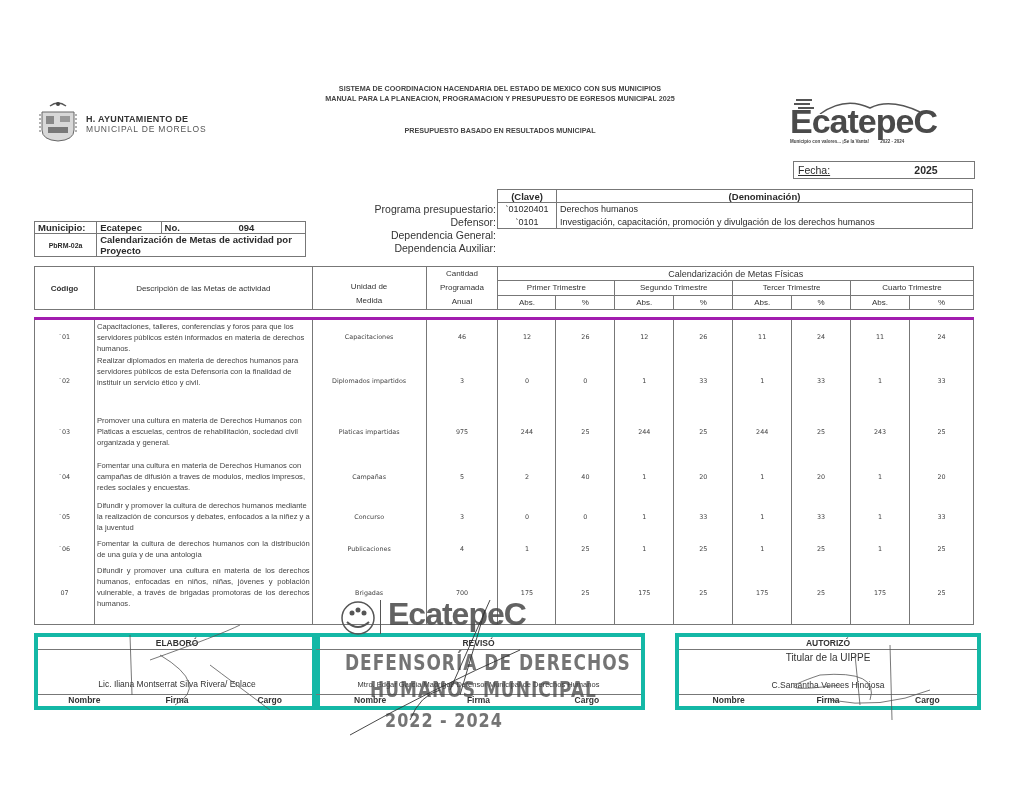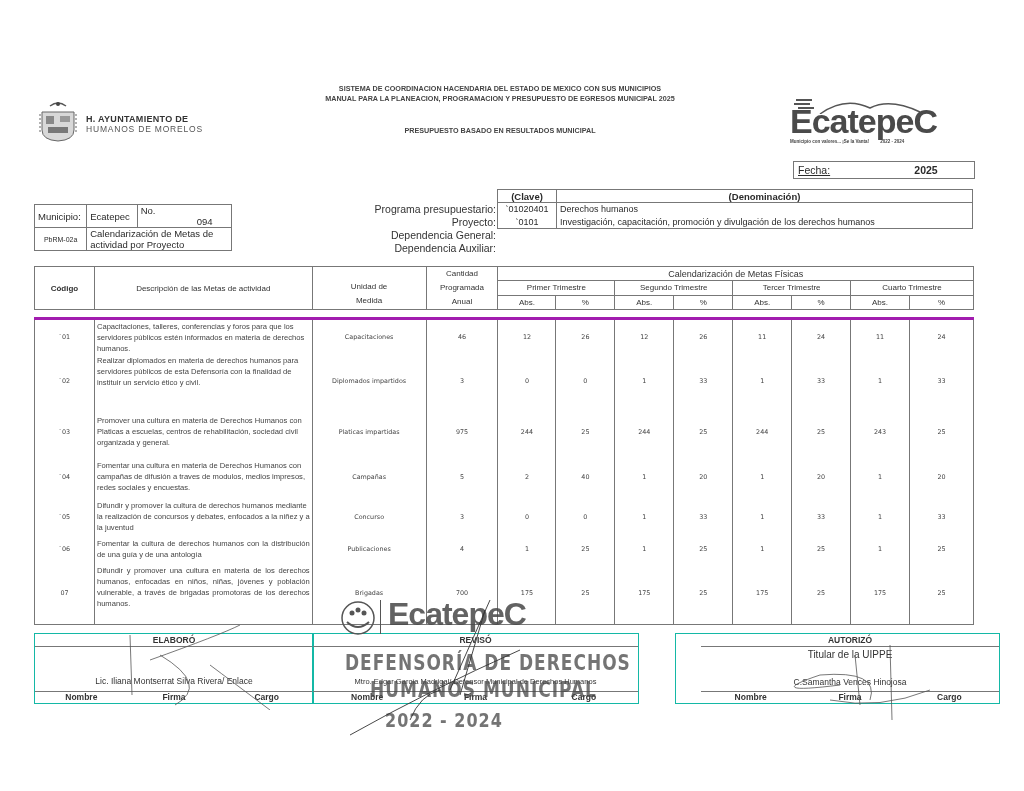--- a/index.html
+++ b/index.html
@@ -14,40 +14,40 @@
     .hdr-org .l2 { font-size: 8.5px; letter-spacing: 0.8px; color: #555; }
     .hdr-titles { left: 300px; top: 84px; width: 400px; text-align: center; font-size: 7.2px; font-weight: bold; color: #444; line-height: 10px; }
     .hdr-sub { left: 300px; top: 126px; width: 400px; text-align: center; font-size: 7.2px; font-weight: bold; color: #444; }
     .hdr-logo-right { left: 790px; top: 96px; width: 170px; height: 50px; }
     .ecat-word { font-family: "Liberation Sans", sans-serif; font-size: 34px; font-weight: bold; color: #4a4a4a; letter-spacing: -1px; }
     .fecha-box { left: 793px; top: 161px; width: 180px; height: 16px; border: 1px solid #777; font-size: 10.5px; display: flex; align-items: center; }
     .fecha-box .lbl { width: 80px; padding-left: 4px; text-decoration: underline; }
     .fecha-box .val { flex: 1; text-align: center; font-weight: bold; }
 
     table { border-collapse: collapse; }
-    .muni-table { left: 34px; top: 204px; width: 198px; font-size: 9.5px; }
+    .muni-table { left: 34px; top: 221px; width: 272px; font-size: 9.5px; font-weight: bold; }
     .muni-table td { border: 1px solid #777; padding: 0 3px; height: 11px; }
     .prog-labels { left: 330px; top: 203px; width: 166px; text-align: right; font-size: 10.5px; line-height: 13px; color: #333; }
     .prog-table { left: 497px; top: 189px; width: 476px; font-size: 9px; }
     .prog-table td, .prog-table th { border: 1px solid #777; padding: 0 3px; height: 12px; font-weight: normal; }
     .prog-table th { font-weight: bold; font-size: 9.5px; }
     .prog-table td.clave { width: 52px; text-align: center; }
     .prog-table tr.data td { border-top: none; border-bottom: none; }
     .prog-table tr.data:last-child td { border-bottom: 1px solid #777; }
 
     .head-table { left: 34px; top: 266px; width: 940px; font-size: 8px; color: #333; }
     .head-table td { border: 1px solid #777; text-align: center; font-weight: normal; height: 10px; padding: 0; }
     .body-table { left: 34px; top: 317px; width: 940px; font-size: 7.5px; color: #333; }
     .body-table td { border-left: 1px solid #777; border-right: 1px solid #777; text-align: center; vertical-align: middle; padding: 0 2px; font-family: "DejaVu Sans", sans-serif; font-size: 6.4px; color: #444; }
     .body-table td.desc { text-align: left; font-family: "Liberation Sans", sans-serif; font-size: 7.6px; line-height: 11px; padding: 0 2px; }
     .body-table td.desc.just { text-align: justify; }
     .body-table tr:first-child td { border-top: 3px solid #a21caf; }
     .body-table tr:last-child td { border-bottom: 1px solid #777; }
 
-    .sig-box { border: 1px solid #14b8a6; font-size: 8.5px; color: #333; }
+    .sig-box { border: 4px solid #14b8a6; font-size: 8.5px; color: #333; }
     .sig-box .ttl { text-align: center; font-weight: bold; border-bottom: 1px solid #777; height: 12px; line-height: 12px; font-size: 8.5px; }
     .sig-box .body { height: 44px; position: relative; }
     .sig-box .foot { border-top: 1px solid #777; height: 11px; display: flex; font-weight: bold; font-size: 8.5px; line-height: 11px; }
     .sig-box .foot span { flex: 1; text-align: center; }
     .stamp { font-family: "DejaVu Sans", sans-serif; color: rgba(70,70,70,0.75); font-weight: bold; letter-spacing: 1px; transform: scaleY(1.25); transform-origin: left top; }
   </style>
 </head>
 <body>
 
 <div class="abs hdr-logo-left">
@@ -57,21 +57,21 @@
     <path d="M4 12 L36 12 L36 30 Q36 40 20 41 Q4 40 4 30 Z" fill="#d8d8d8" stroke="#666" stroke-width="1"></path>
     <rect x="8" y="16" width="8" height="8" fill="#888"></rect>
     <rect x="22" y="16" width="10" height="6" fill="#999"></rect>
     <rect x="10" y="27" width="20" height="6" fill="#777"></rect>
     <line x1="2" y1="14" x2="2" y2="32" stroke="#666" stroke-dasharray="2,2"></line>
     <line x1="38" y1="14" x2="38" y2="32" stroke="#666" stroke-dasharray="2,2"></line>
   </svg>
 </div>
 <div class="abs hdr-org">
   <div class="l1">H. AYUNTAMIENTO DE</div>
-  <div class="l2">HUMANOS DE MORELOS</div>
+  <div class="l2">MUNICIPAL DE MORELOS</div>
 </div>
 <div class="abs hdr-titles">
   <div>SISTEMA DE COORDINACION HACENDARIA DEL ESTADO DE MEXICO CON SUS MUNICIPIOS</div>
   <div>MANUAL PARA LA PLANEACION, PROGRAMACION Y PRESUPUESTO DE EGRESOS MUNICIPAL 2025</div>
 </div>
 <div class="abs hdr-sub">PRESUPUESTO BASADO EN RESULTADOS MUNICIPAL</div>
 
 <div class="abs hdr-logo-right">
   <svg width="170" height="18" viewBox="0 0 170 18" style="position:absolute;left:0;top:0">
     <path d="M30 18 Q55 0 80 12 Q100 2 130 16" stroke="#555" stroke-width="1.5" fill="none"></path>
@@ -101,21 +101,21 @@
   </tr>
   <tr>
     <td style="text-align:center;font-size:7px;">PbRM-02a</td>
     <td colspan="2" style="line-height:11px;font-size:9.5px;">Calendarización de Metas de actividad por Proyecto</td>
   </tr>
 </tbody>
   </table>
 
 <div class="abs prog-labels">
   <div>Programa presupuestario:</div>
-  <div>Proyecto:</div>
+  <div>Defensor:</div>
   <div>Dependencia General:</div>
   <div>Dependencia Auxiliar:</div>
 </div>
 <table class="abs prog-table">
   <tbody>
       <tr>
     <th class="clave">(Clave)</th>
     <th>(Denominación)</th>
   </tr>
   <tr class="data" style="height:13px">
@@ -316,21 +316,21 @@
   <div class="body">
     <div class="abs" style="left:0;right:0;bottom:5px;text-align:center;font-size:7.5px;">Mtro. Edgar García Madrigal/ Defensor Municipal de Derechos Humanos</div>
   </div>
   <div class="foot">
     <span>Nombre</span>
     <span>Firma</span>
     <span>Cargo</span>
   </div>
 </div>
 
-<div class="abs sig-box" style="left:675px;top:633px;width:298px;padding-left:25px;">
+<div class="abs sig-box" style="left:675px;top:633px;width:298px;">
   <div class="ttl">AUTORIZÓ</div>
   <div class="body">
     <div class="abs" style="left:0;right:0;top:2px;text-align:center;font-size:10px;">Titular de la UIPPE</div>
     <div class="abs" style="left:0;right:0;bottom:4px;text-align:center;font-size:8.5px;">C.Samantha Vences Hinojosa</div>
   </div>
   <div class="foot">
     <span>Nombre</span>
     <span>Firma</span>
     <span>Cargo</span>
   </div>

